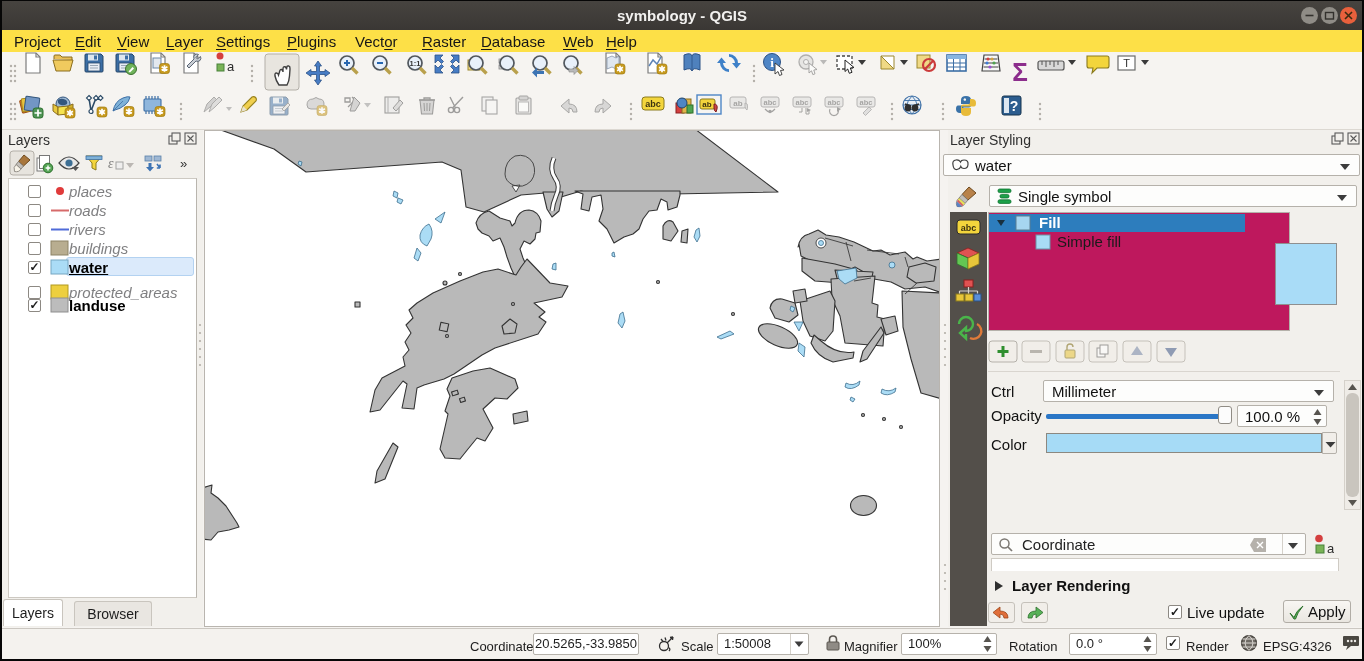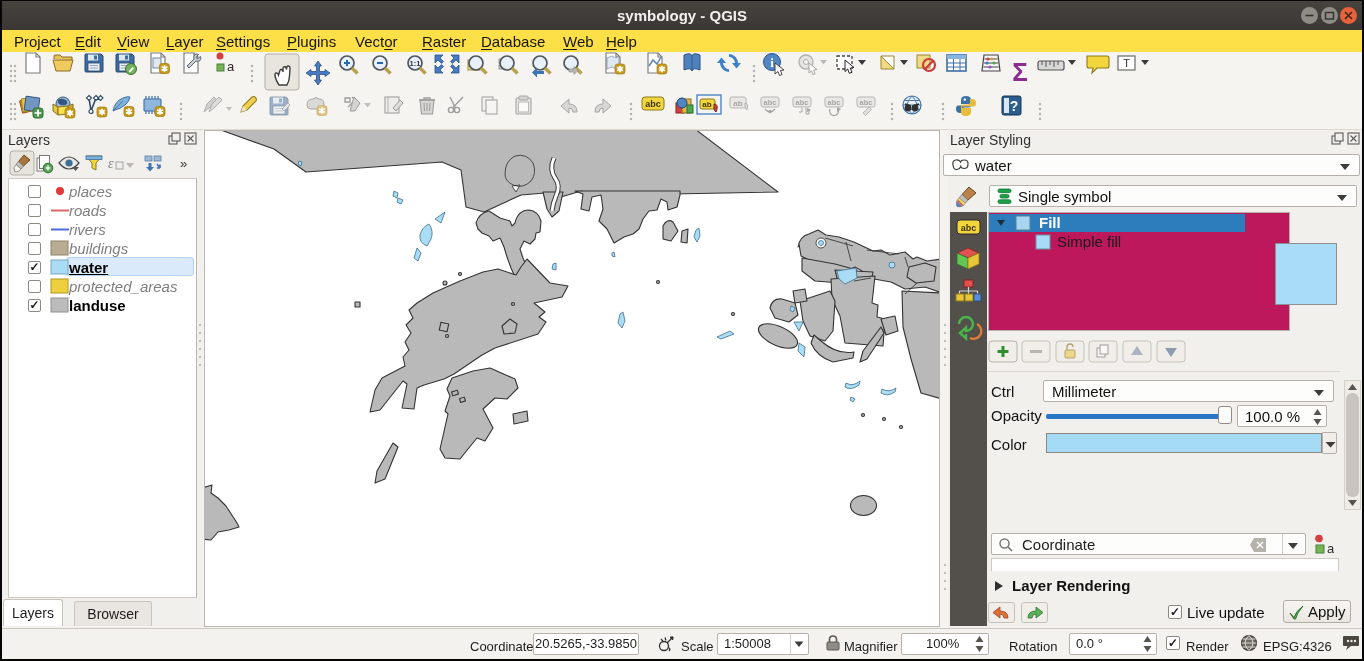--- a/index.html
+++ b/index.html
@@ -508,21 +508,21 @@
       <span class="lname">buildings</span>
     </div>
   <div class="lrow" style="top:79px">
       <div class="abs" style="left:57px;top:-1px;width:128px;height:19px;background:#dbeafb;border:1px solid #b3d2f1;border-radius:3px"></div>
       <span class="cb">✓</span>
       <svg class="abs" width="22" height="19" style="left:40px">
         <rect x="2" y="2" width="17" height="14" fill="#aadcf6" stroke="#77a7c2"></rect>
       </svg>
       <span class="lname" style="font-style:normal;font-weight:bold;color:#000;text-decoration:underline">water</span>
     </div>
-  <div class="lrow" style="top:98px">
+  <div class="lrow" style="top:104px">
       <span class="cb"></span>
       <svg class="abs" width="22" height="19" style="left:40px">
         <rect x="2" y="2" width="17" height="14" fill="#edcf3f" stroke="#b29a20"></rect>
       </svg>
       <span class="lname">protected_areas</span>
     </div>
   <div class="lrow" style="top:117px">
       <span class="cb">✓</span>
       <svg class="abs" width="22" height="19" style="left:40px">
         <rect x="2" y="2" width="17" height="14" fill="#bcbcbc" stroke="#8f8f8f"></rect>
@@ -839,21 +839,21 @@
     <div class="abs" style="right:17px;top:0;width:1px;height:20px;background:#d5d1ca"></div>
     <svg class="abs" width="10" height="7" style="right:4px;top:7px">
         <path d="M0.5,0.5 L9.5,0.5 L5,6 Z" fill="#3c3c3c"></path>
       </svg>
   </div>
   <svg class="abs" width="16" height="18" style="left:823px;top:5px">
       <rect x="2" y="8" width="12" height="8" rx="1" fill="#8f8b85" stroke="#5c5852"></rect>
       <path d="M4.5,8 L4.5,5.5 Q4.5,2 8,2 Q11.5,2 11.5,5.5 L11.5,8" fill="none" stroke="#5c5852" stroke-width="1.6"></path>
     </svg>
   <span class="sb-lab" style="left:842px">Magnifier</span>
-  <div class="sb-box" style="left:899px;width:88px;line-height:20px;padding-left:24px">100%
+  <div class="sb-box" style="left:899px;width:96px;line-height:20px;padding-left:6px">100%
     <svg class="abs" width="11" height="18" style="right:3px;top:1px">
         <path d="M5.5,1 L9.5,7 L1.5,7 Z" fill="#57544f"></path>
         <path d="M5.5,17 L9.5,11 L1.5,11 Z" fill="#57544f"></path>
       </svg>
   </div>
   <span class="sb-lab" style="left:1007px">Rotation</span>
   <div class="sb-box" style="left:1067px;width:88px;line-height:20px;padding-left:6px">0.0 °
     <svg class="abs" width="11" height="18" style="right:3px;top:1px">
         <path d="M5.5,1 L9.5,7 L1.5,7 Z" fill="#57544f"></path>
         <path d="M5.5,17 L9.5,11 L1.5,11 Z" fill="#57544f"></path>

